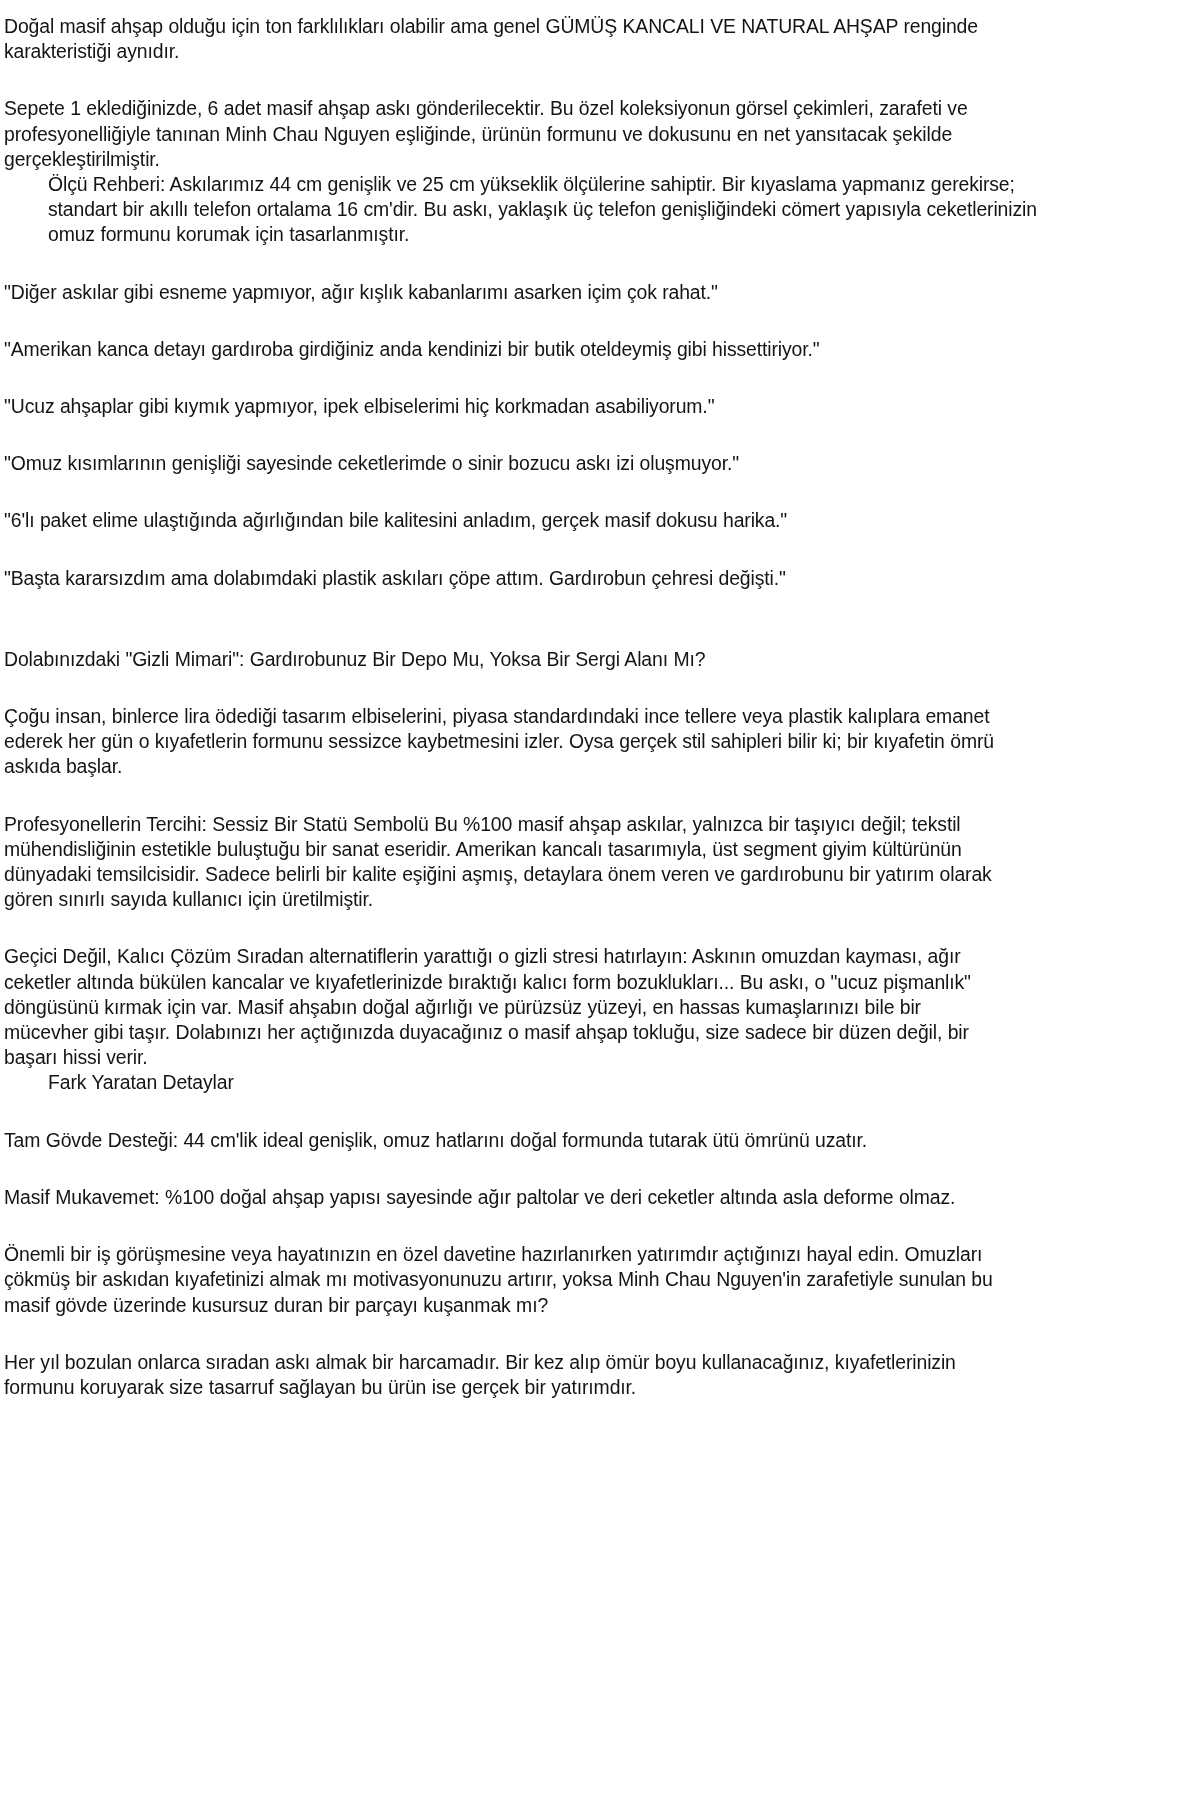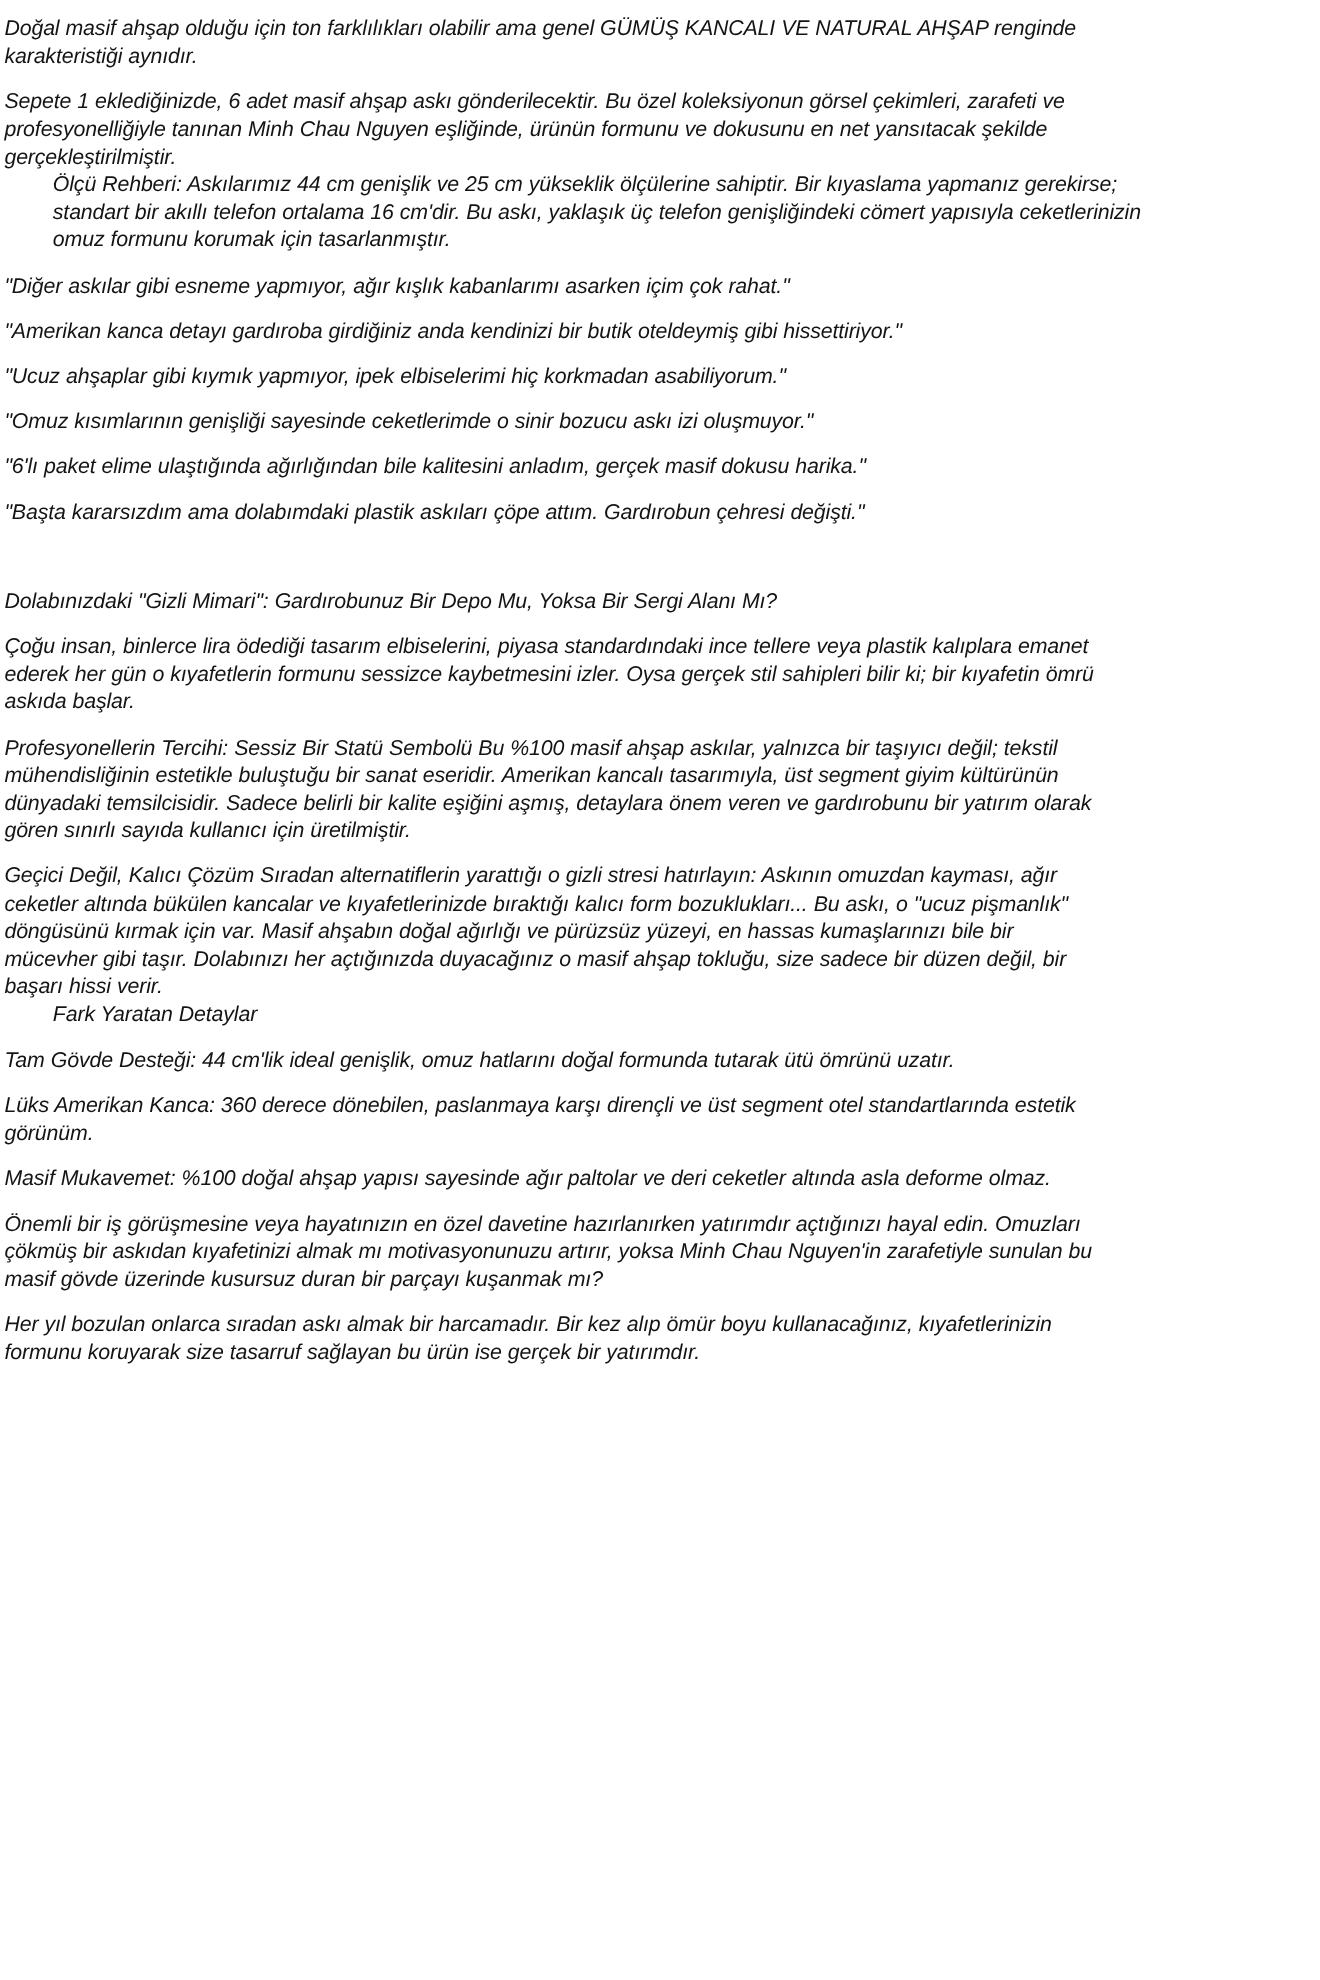--- a/index.html
+++ b/index.html
@@ -14,35 +14,34 @@
     overflow: hidden;
     font-family: "Liberation Sans", "DejaVu Sans", sans-serif;
     color: #141414;
     -webkit-font-smoothing: antialiased;
   }
   #doc {
     box-sizing: border-box;
     width: 1076px;
     height: 1800px;
     padding: 14px 0 0 4px;
-    font-style: italic;
   }
   .block {
     width: 1000px;
     font-size: 19.4px;
     line-height: 25.2px;
     letter-spacing: -0.12px;
     word-spacing: 0.2px;
     text-align: left;
     white-space: normal;
     margin: 0;
   }
   
   .gap-0  { margin-top: 0; }
-  .gap-md { margin-top: 16px; }
+  .gap-md { margin-top: 32px; }
   .gap-xl { margin-top: 56px; }
   .tight  { margin-top: 0; margin-left: 44px; }
 </style>
 </head>
 <body>
 
 <div id="doc">
 
   <p class="block gap-0">Doğal masif ahşap olduğu için ton farklılıkları olabilir ama genel GÜMÜŞ KANCALI VE NATURAL AHŞAP renginde karakteristiği aynıdır.</p>
 
@@ -68,21 +67,20 @@
   <p class="block gap-md">Çoğu insan, binlerce lira ödediği tasarım elbiselerini, piyasa standardındaki ince tellere veya plastik kalıplara emanet ederek her gün o kıyafetlerin formunu sessizce kaybetmesini izler. Oysa gerçek stil sahipleri bilir ki; bir kıyafetin ömrü askıda başlar.</p>
 
   <p class="block gap-md">Profesyonellerin Tercihi: Sessiz Bir Statü Sembolü Bu %100 masif ahşap askılar, yalnızca bir taşıyıcı değil; tekstil mühendisliğinin estetikle buluştuğu bir sanat eseridir. Amerikan kancalı tasarımıyla, üst segment giyim kültürünün dünyadaki temsilcisidir. Sadece belirli bir kalite eşiğini aşmış, detaylara önem veren ve gardırobunu bir yatırım olarak gören sınırlı sayıda kullanıcı için üretilmiştir.</p>
 
   <p class="block gap-md">Geçici Değil, Kalıcı Çözüm Sıradan alternatiflerin yarattığı o gizli stresi hatırlayın: Askının omuzdan kayması, ağır ceketler altında bükülen kancalar ve kıyafetlerinizde bıraktığı kalıcı form bozuklukları... Bu askı, o "ucuz pişmanlık" döngüsünü kırmak için var. Masif ahşabın doğal ağırlığı ve pürüzsüz yüzeyi, en hassas kumaşlarınızı bile bir mücevher gibi taşır. Dolabınızı her açtığınızda duyacağınız o masif ahşap tokluğu, size sadece bir düzen değil, bir başarı hissi verir.</p>
 
   <p class="block tight"> Fark Yaratan Detaylar</p>
 
   <p class="block gap-md">Tam Gövde Desteği: 44 cm'lik ideal genişlik, omuz hatlarını doğal formunda tutarak ütü ömrünü uzatır.</p>
 
-  <p class="block gap-md">Lüks Amerikan Kanca: 360 derece dönebilen, paslanmaya karşı dirençli ve üst segment otel standartlarında estetik görünüm.</p>
 
 
   <p class="block gap-md">Masif Mukavemet: %100 doğal ahşap yapısı sayesinde ağır paltolar ve deri ceketler altında asla deforme olmaz.</p>
 
   <p class="block gap-md">Önemli bir iş görüşmesine veya hayatınızın en özel davetine hazırlanırken yatırımdır açtığınızı hayal edin. Omuzları çökmüş bir askıdan kıyafetinizi almak mı motivasyonunuzu artırır, yoksa Minh Chau Nguyen'in zarafetiyle sunulan bu masif gövde üzerinde kusursuz duran bir parçayı kuşanmak mı?</p>
 
 
   <p class="block gap-md"> Her yıl bozulan onlarca sıradan askı almak bir harcamadır. Bir kez alıp ömür boyu kullanacağınız, kıyafetlerinizin formunu koruyarak size tasarruf sağlayan bu ürün ise gerçek bir yatırımdır.</p>
 
 </div>

